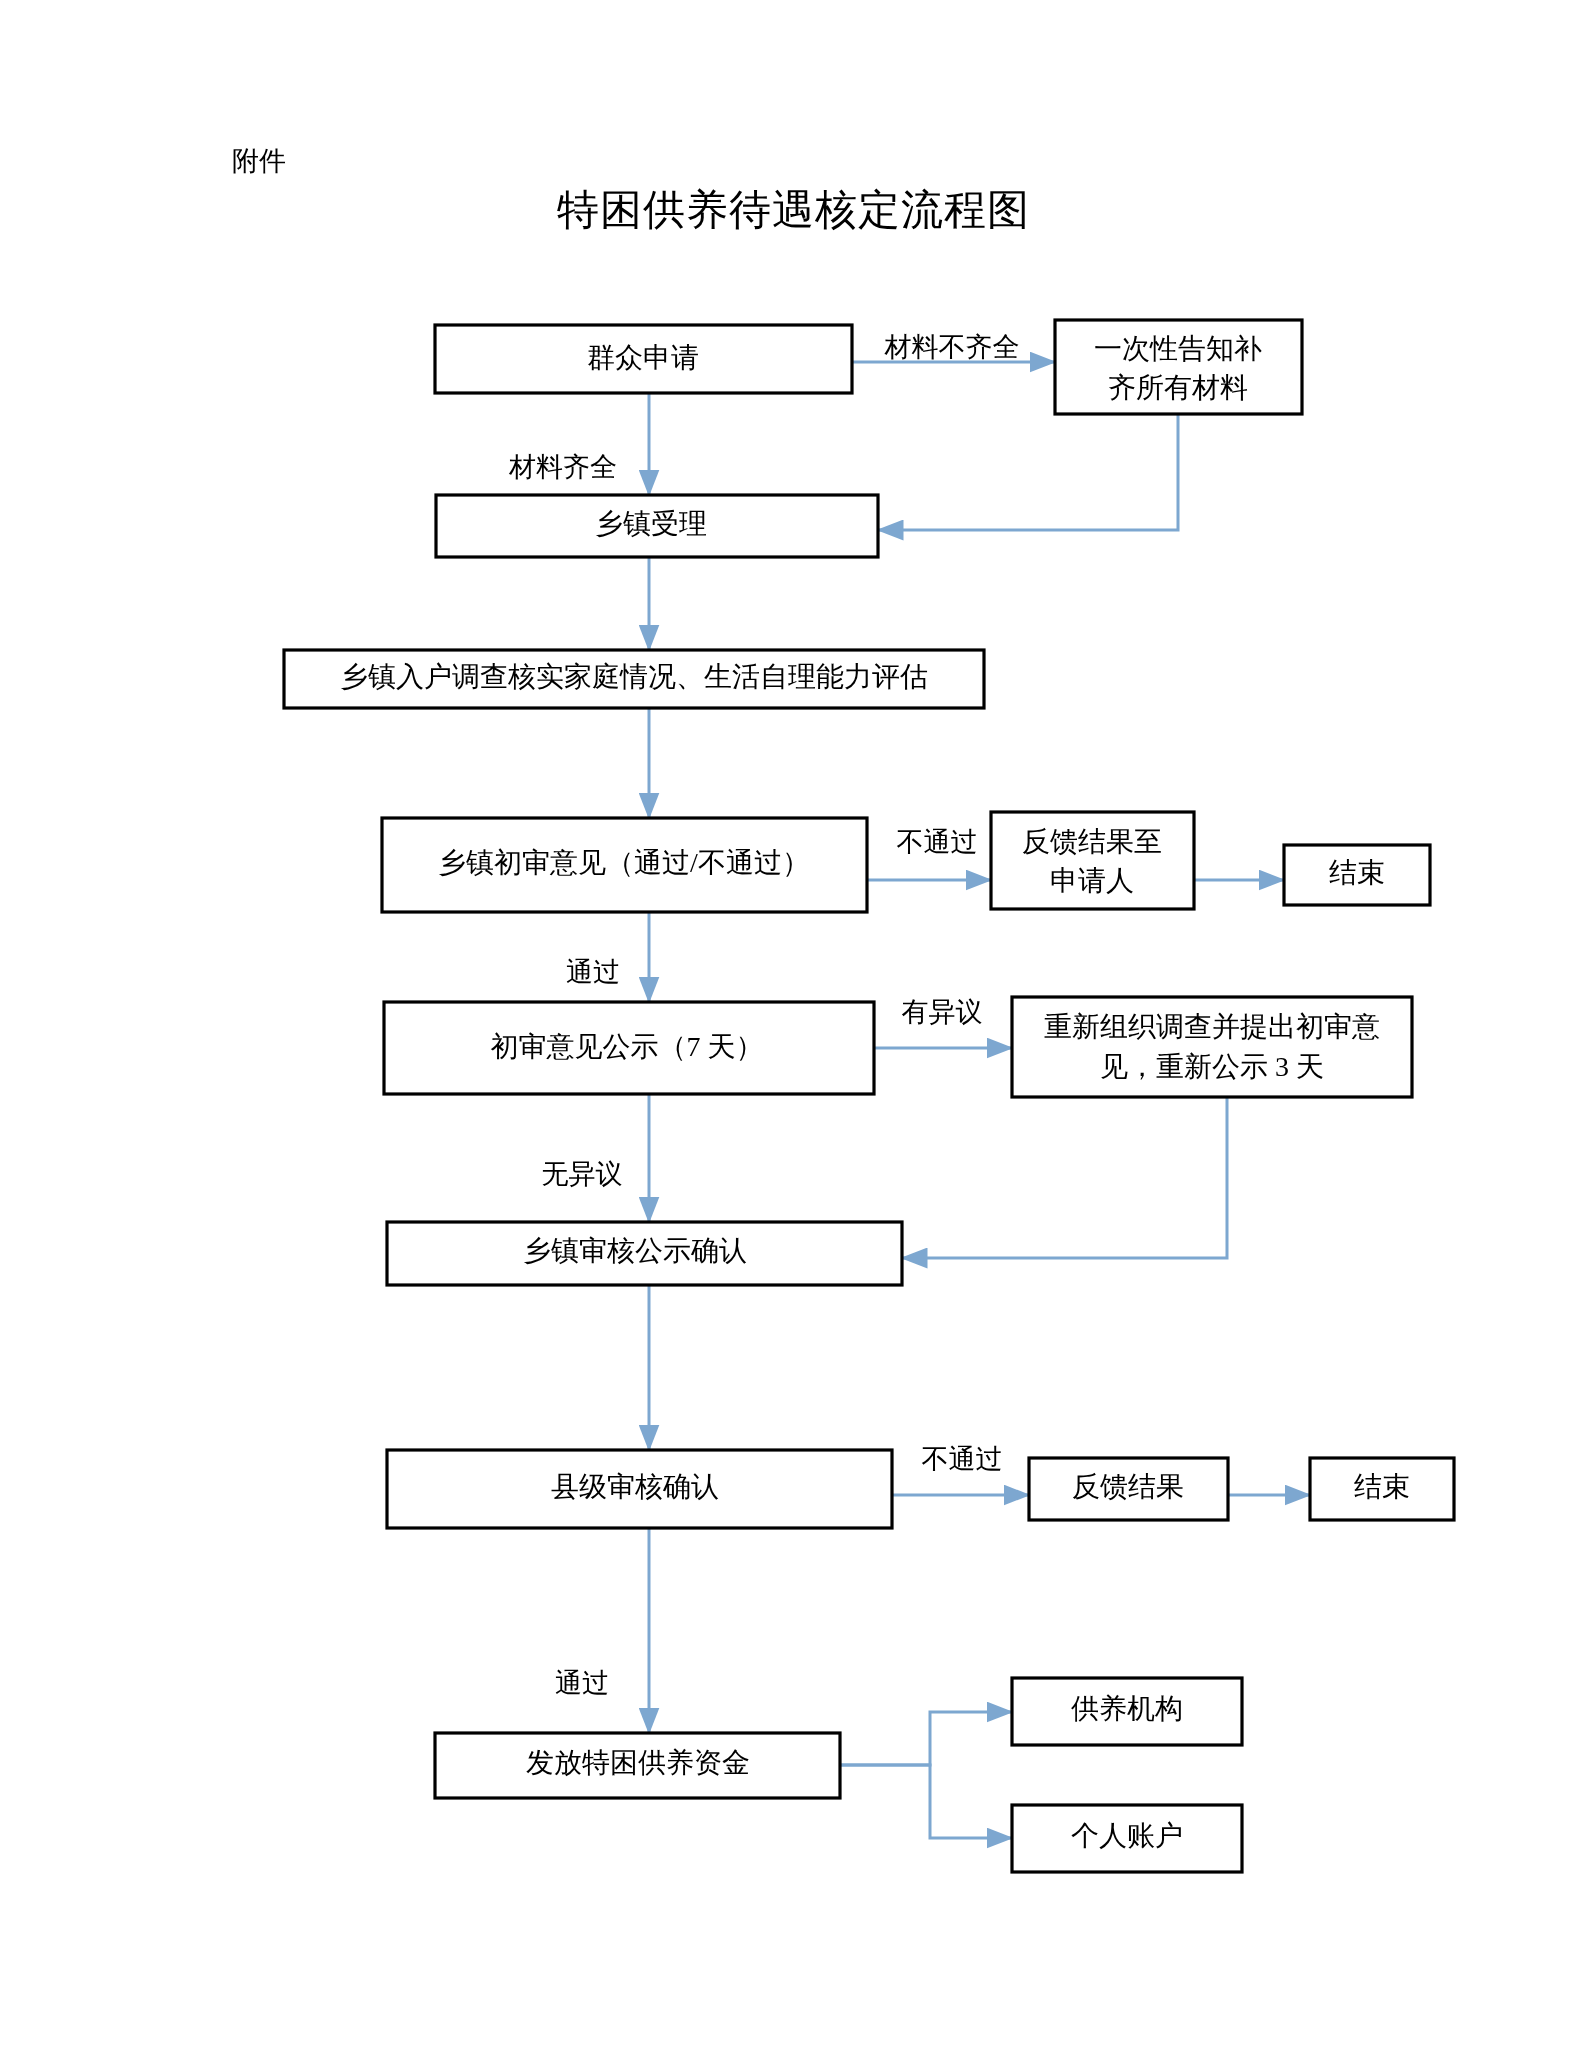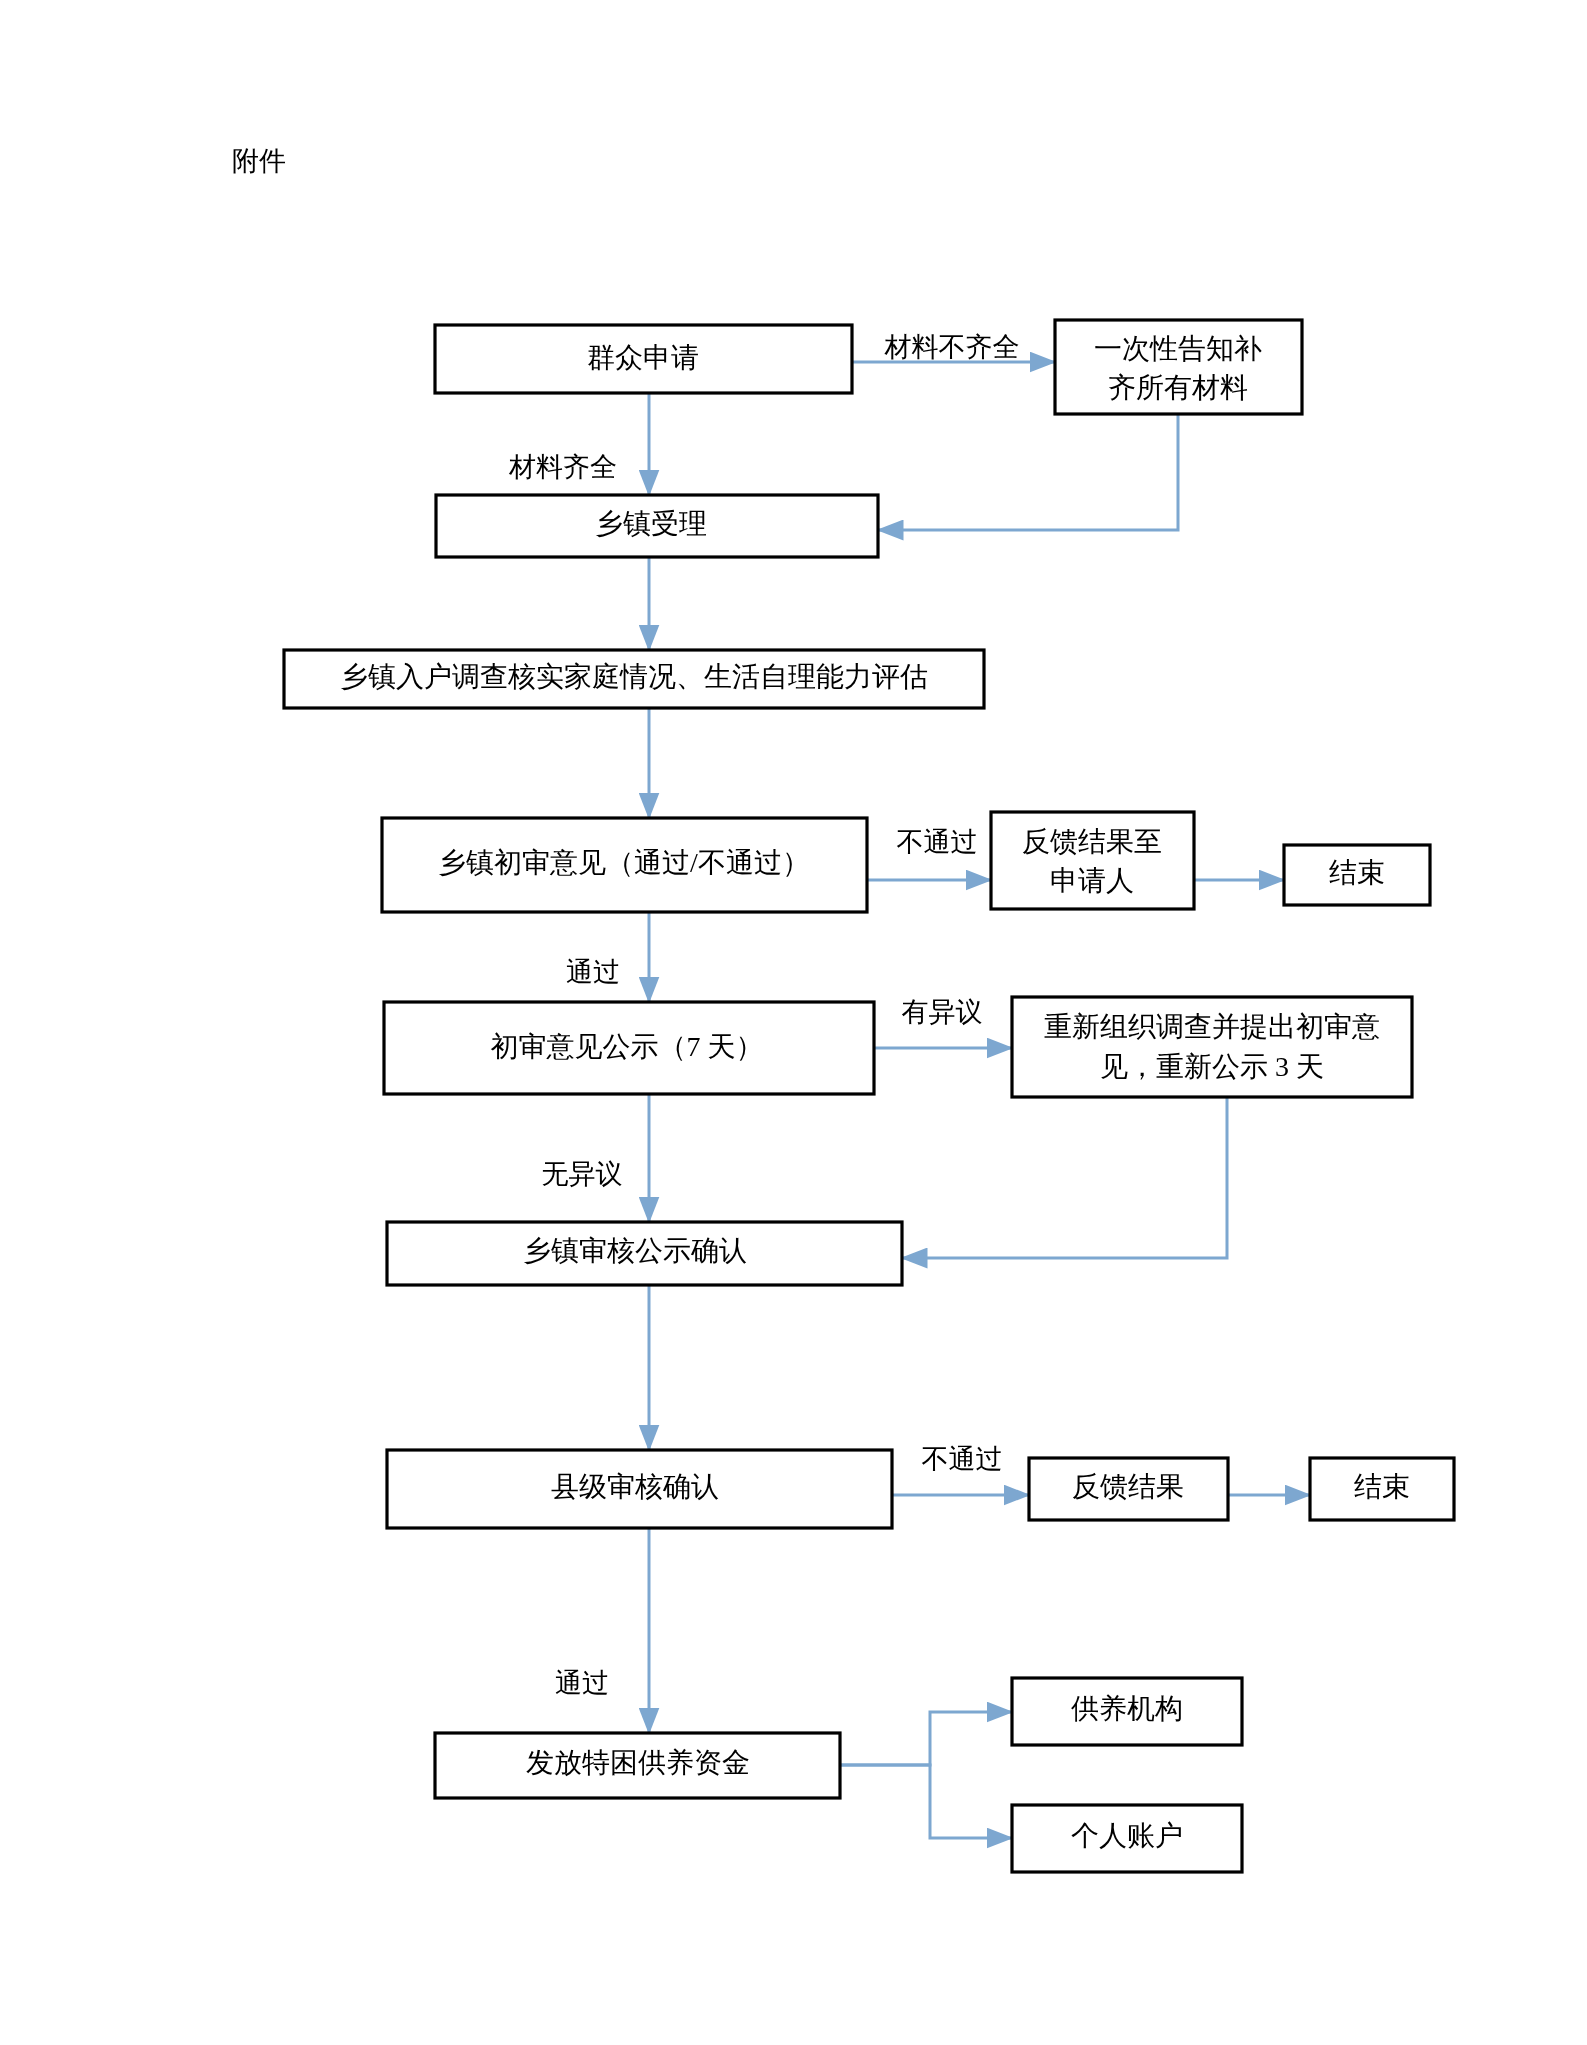--- a/index.html
+++ b/index.html
@@ -79,20 +79,21 @@
     dominant-baseline: middle;
   }
 </style>
 </head>
 <body>
 
 <div id="page">
 
   <div class="attach-label">附件</div>
 
+  <div class="doc-title">特困供养待遇核定流程图</div>
 
   <div class="flow-wrap">
     <svg class="flow" viewBox="0 0 1587 2045" xmlns="http://www.w3.org/2000/svg">
       <defs>
         <marker id="arrowhead" markerWidth="9" markerHeight="7" refX="8.5" refY="3.5" orient="auto" markerUnits="strokeWidth">
           <polygon points="0 0, 9 3.5, 0 7" fill="#7da7d0"></polygon>
         </marker>
       </defs>
 
       <g>

